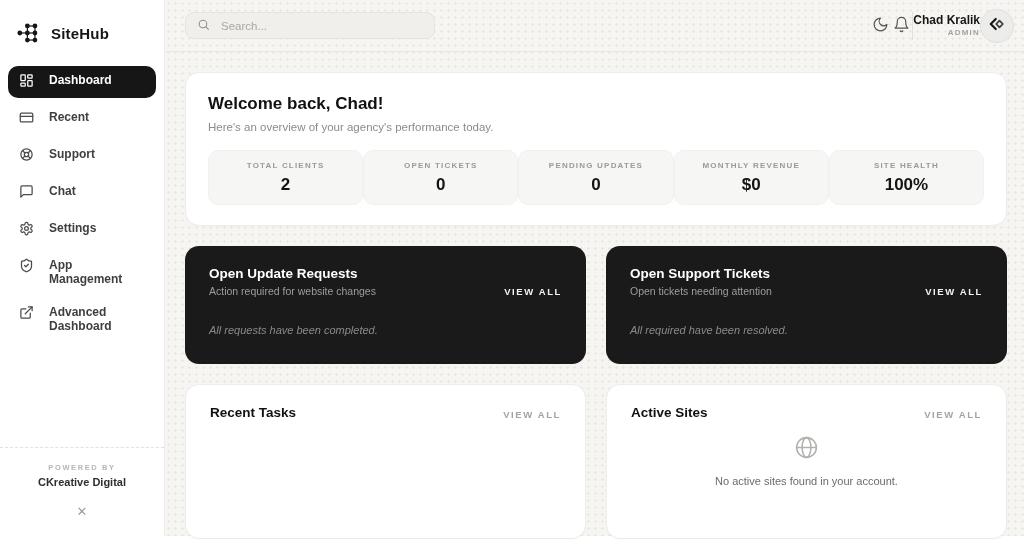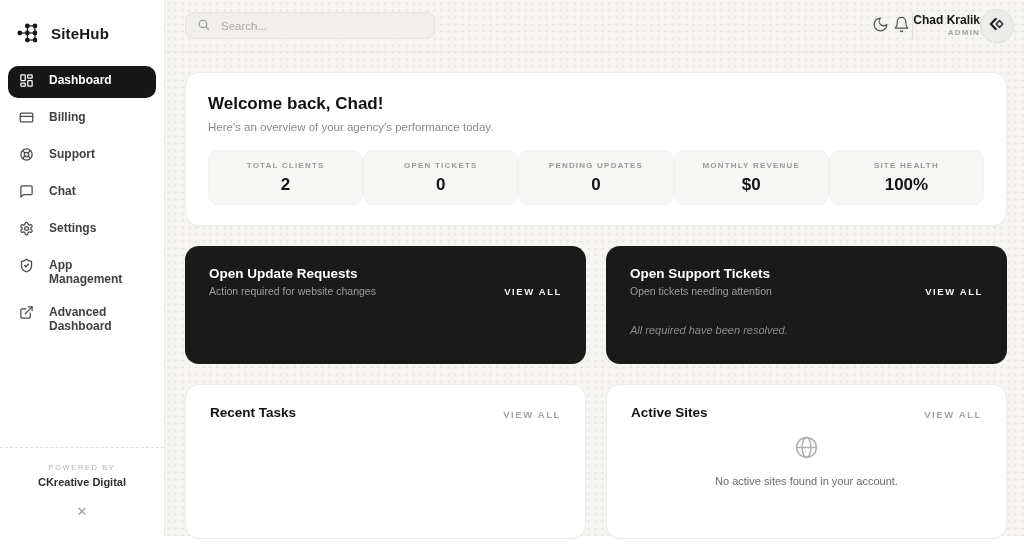--- a/index.html
+++ b/index.html
@@ -13,21 +13,21 @@
   .logo-row { display:flex; align-items:center; gap:9px; padding:6px 16px 20px; }
   .logo-mark svg { display:block; }
   .brand-name { font-size:15px; font-weight:bold; letter-spacing:.2px; color:#161616; }
   .nav { display:flex; flex-direction:column; gap:5px; padding:0 8px; }
   .nav-item { display:flex; align-items:flex-start; gap:15px; padding:7px 11px; border-radius:10px;
               color:#3f3f3f; font-size:12px; font-weight:600; cursor:pointer; }
   .nav-item svg { flex:0 0 auto; color:#4b4b4b; }
   .nav-item.active { background:#161616; color:#fff; }
   .nav-item.active svg { color:#fff; }
   .sidebar-footer { margin-top:auto; border-top:1px dashed #e3e1dd; padding-top:15px; text-align:center; }
-  .powered-label { font-size:7.5px; letter-spacing:1.6px; color:#b8b6b3; font-weight:normal; }
+  .powered-label { font-size:7.5px; letter-spacing:1.6px; color:#b8b6b3; font-weight:bold; }
   .powered-name { font-size:11px; font-weight:bold; color:#2e2e2e; margin-top:4px; }
   .sidebar-close { margin-top:16px; color:#9c9c9c; font-size:13px; cursor:pointer; display:inline-block; }
 
   
   .main { flex:1; display:flex; flex-direction:column;
           background-color:#f6f5f2;
           background-image:radial-gradient(rgba(120,110,90,.10) 1px, transparent 1.1px);
           background-size:7px 7px; }
   .header { height:52px; min-height:52px; display:flex; align-items:center;
             padding:0 10px 0 20px; border-bottom:1px solid #eae8e4; }
@@ -119,21 +119,21 @@
         <span>Dashboard</span>
       </div>
 
       <div class="nav-item">
         <span>
           <svg width="15" height="15" viewBox="0 0 24 24" fill="none" stroke="currentColor" stroke-width="2" stroke-linecap="round" stroke-linejoin="round">
             <rect x="2" y="5" width="20" height="14" rx="2"></rect>
               <line x1="2" y1="10" x2="22" y2="10"></line>
           </svg>
         </span>
-        <span>Billing</span>
+        <span>Recent</span>
       </div>
 
       <div class="nav-item">
         <span>
           <svg width="15" height="15" viewBox="0 0 24 24" fill="none" stroke="currentColor" stroke-width="2" stroke-linecap="round" stroke-linejoin="round">
             <circle cx="12" cy="12" r="9"></circle>
               <circle cx="12" cy="12" r="3.5"></circle>
             <path d="m5.7 5.7 3.8 3.8m5 5 3.8 3.8m0-12.6-3.8 3.8m-5 5-3.8 3.8"></path>
           </svg>
         </span>
@@ -265,20 +265,21 @@
 
       <div class="cards-row">
         <section class="dark-card">
           <div class="card-head">
             <div>
               <div class="dark-title">Open Update Requests</div>
               <div class="dark-subtitle">Action required for website changes</div>
             </div>
             <span class="view-all">VIEW ALL</span>
           </div>
+          <div class="dark-empty">All requests have been completed.</div>
         </section>
 
         <section class="dark-card">
           <div class="card-head">
             <div>
               <div class="dark-title">Open Support Tickets</div>
               <div class="dark-subtitle">Open tickets needing attention</div>
             </div>
             <span class="view-all">VIEW ALL</span>
           </div>

